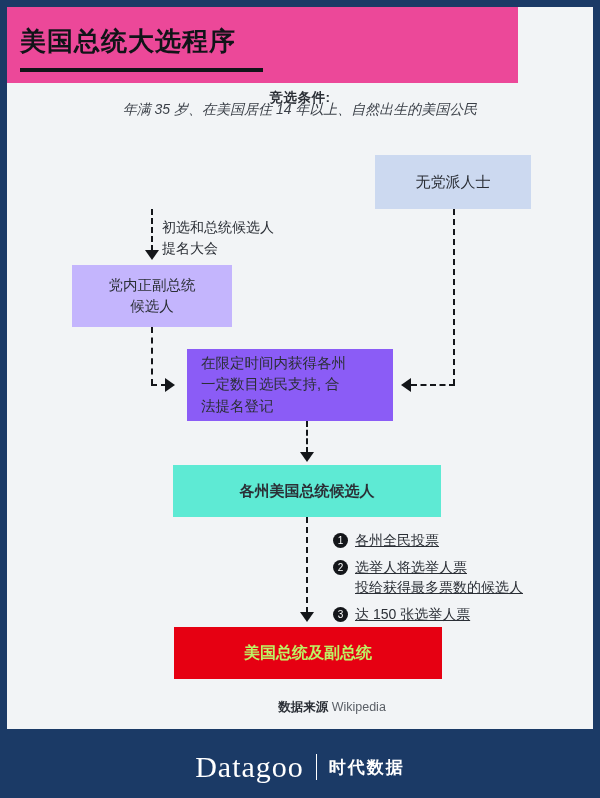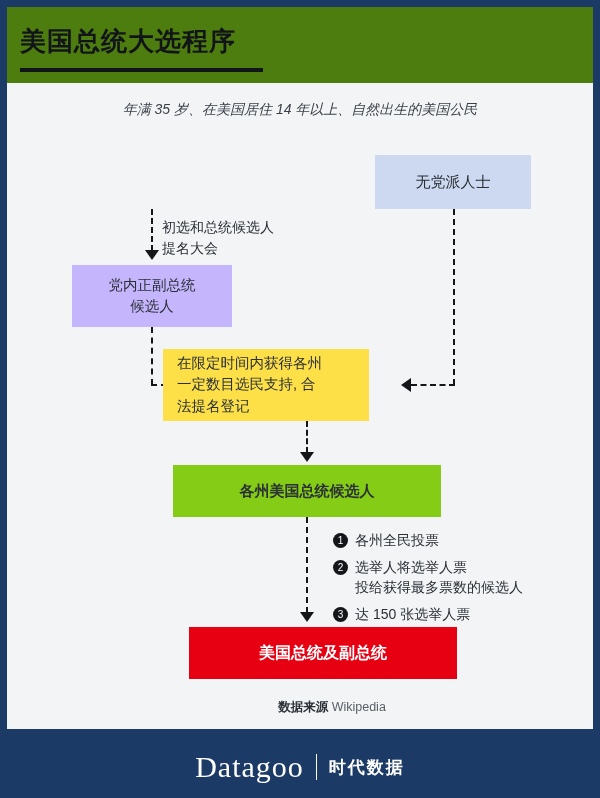--- a/index.html
+++ b/index.html
@@ -21,23 +21,23 @@
     box-sizing: border-box;
     border-left: 7px solid #1b3a66;
     border-right: 7px solid #1b3a66;
     border-top: 7px solid #1b3a66;
     border-bottom: 0;
   }
   
   .header {
     position: absolute;
     left: 0; top: 0;
-    width: 586px;
+    width: 511px;
     height: 76px;
-    background: #4d7c0f;
+    background: #ec4899;
   }
   .title {
     position: absolute;
     left: 13px;
     top: 17px;
     font-size: 26px;
     font-weight: bold;
     color: #111418;
     letter-spacing: 1px;
   }
@@ -107,42 +107,42 @@
     font-size: 15px;
   }
   .box-nominees {
     left: 65px; top: 258px;
     width: 160px; height: 62px;
     background: #c4b5fd;
     color: #2b2f36;
     font-size: 14.5px;
   }
   .box-register {
-    left: 156px; top: 342px;
+    left: 180px; top: 342px;
     width: 206px; height: 72px;
-    background: #fde047;
+    background: #8b5cf6;
     color: #2b2f36;
     font-size: 14.5px;
     padding: 0 14px;
     justify-content: flex-start;
     text-align: left;
   }
   .box-state-candidates {
     left: 166px; top: 458px;
     width: 268px; height: 52px;
-    background: #84cc16;
+    background: #5eead4;
     color: #2b2f36;
     font-size: 15px;
     font-weight: bold;
   }
   .box-president {
-    left: 182px; top: 620px;
+    left: 167px; top: 620px;
     width: 268px; height: 52px;
     background: #e60012;
-    color: #ffffff;
+    color: #bef264;
     font-size: 16px;
     font-weight: bold;
   }
   
   .mid-label {
     position: absolute;
     left: 155px;
     top: 210px;
     width: 210px;
     font-size: 14px;
@@ -203,20 +203,21 @@
     line-height: 15px;
     text-align: center;
     margin-right: 7px;
     margin-top: 2px;
   }
   .step-text {
     font-size: 14px;
     color: #2b2f36;
     line-height: 1.42;
     white-space: pre-line;
+    text-decoration: underline;
   }
   
   .source {
     position: absolute;
     left: 0;
     top: 692px;
     width: 586px;
     text-align: center;
     font-size: 12.5px;
     color: #5a5f66;
@@ -261,20 +262,21 @@
 <body>
 
 <div class="page">
 
   <div class="header">
     <div class="title">美国总统大选程序</div>
     <div class="title-rule"></div>
     <div class="title-dot"></div>
   </div>
 
+  <div class="cond-title">竞选条件:</div>
   <div class="cond-text">年满 35 岁、在美国居住 14 年以上、自然出生的美国公民</div>
 
   <div class="box box-independent">
     <span>无党派人士</span>
   </div>
 
   <div class="v-dash" style="left:144px; top:202px; height:42px;"></div>
   <div class="arrow-down" style="left:138px; top:243px;"></div>
 
   <div class="mid-label">初选和总统候选人

